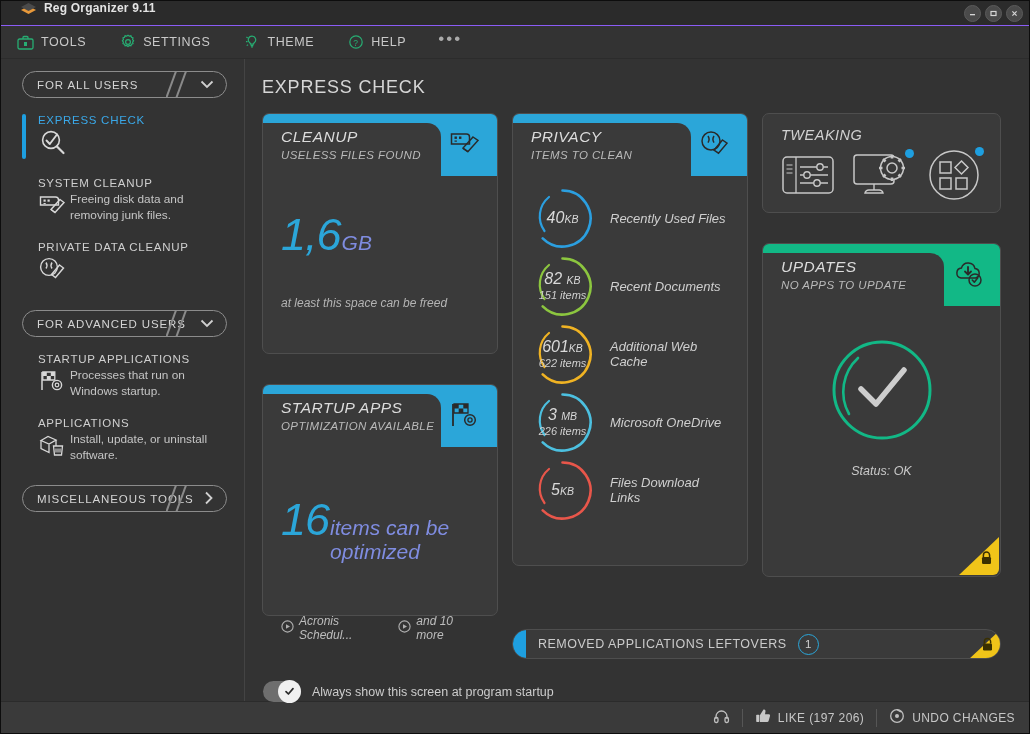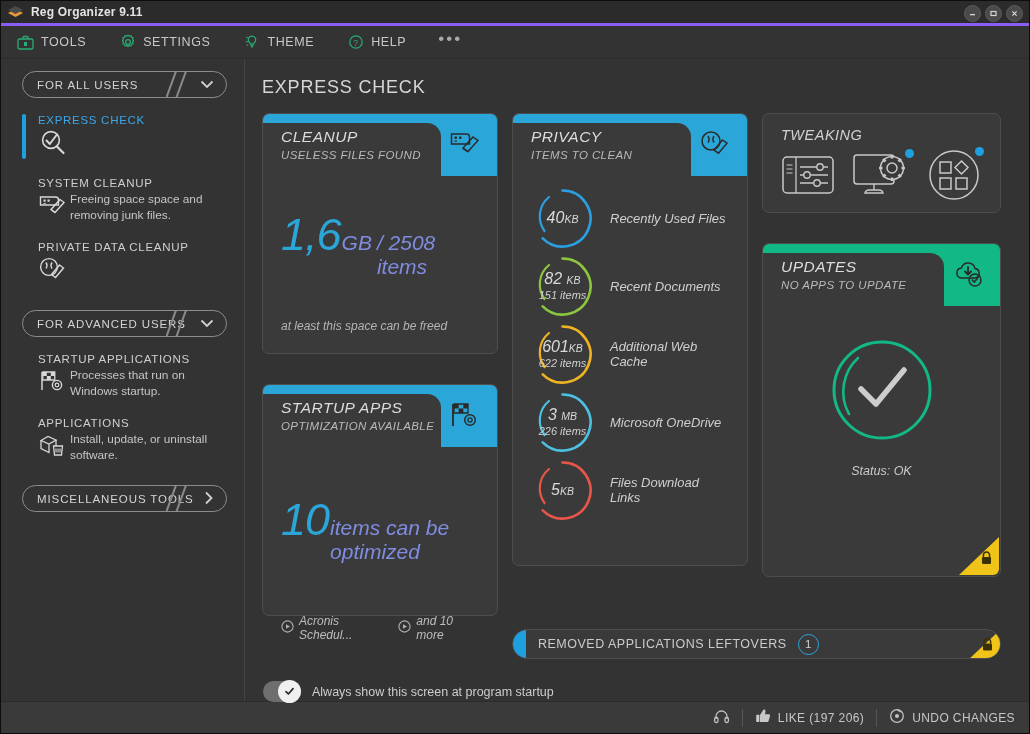--- a/index.html
+++ b/index.html
@@ -13,24 +13,24 @@
     position: relative;
     width: 1030px; height: 734px;
     background: #333333;
     border: 1px solid #0d0d0d;
     display: flex; flex-direction: column;
   }
 
   
   .titlebar {
     height: 25px; background: #2b2b2b;
-    display: flex; align-items: center;
-    padding-left: 6px;
+    display: flex; align-items: flex-start;
+    padding-left: 19px;
     position: relative;
-    border-bottom: 3px solid #8b5cf6;
+    border-bottom: 1px solid #8b5cf6;
   }
   .app-icon { width: 17px; height: 17px; margin-right: 7px; position: relative; }
   .title-text {
     color: #e4e4e4; font-size: 12px; font-weight: bold;
     letter-spacing: .2px;
   }
   .winbtns { position: absolute; right: 6px; top: 4px; display: flex; gap: 4px; }
   .winbtn {
     width: 17px; height: 17px; border-radius: 50%;
     background: #4a4a4a; border: 1px solid #5b5b5b;
@@ -327,21 +327,21 @@
           <span class="nav-ico">
             <svg width="30" height="28" viewBox="0 0 30 28">
               <path d="M2.5 5 h15 a3 3 0 0 1 3 3 v5 h-18 z" fill="none" stroke="#d8d8d8" stroke-width="1.4"></path>
               <rect x="5.5" y="7.5" width="2.2" height="2.2" fill="#d8d8d8"></rect>
               <rect x="9.5" y="7.5" width="2.2" height="2.2" fill="#d8d8d8"></rect>
               <rect x="5.5" y="11" width="2.2" height="1" fill="#d8d8d8"></rect>
               <path d="M22 7.5 l4 3 -9 10 -4-3 z" fill="none" stroke="#d8d8d8" stroke-width="1.4"></path>
               <path d="M13 17.5 l4 3" stroke="#d8d8d8" stroke-width="1.2"></path>
             </svg>
           </span>
-          <span class="nav-desc">Freeing space space and removing junk files.</span>
+          <span class="nav-desc">Freeing disk data and removing junk files.</span>
         </div>
       </div>
 
       <div class="navitem">
 
         <div class="nav-title">PRIVATE DATA CLEANUP</div>
         <div class="nav-row">
           <span class="nav-ico">
             <svg width="30" height="28" viewBox="0 0 30 28">
               <circle cx="11" cy="11" r="8.4" fill="none" stroke="#d8d8d8" stroke-width="1.4"></circle>
@@ -436,21 +436,20 @@
                   <rect x="5.5" y="10.5" width="2.4" height="1.2" fill="#2a2a2a"></rect>
                   <path d="M24 7 l5 3.5 -10 11 -5-3.5 z" fill="none" stroke="#2a2a2a" stroke-width="1.5"></path>
                   <path d="M14 18.5 l5 3.5" stroke="#2a2a2a" stroke-width="1.3"></path>
                 </svg>
               </span>
             </div>
             <div class="card-body">
               <div class="big-stat">
                 <span class="num-cyan">1,6</span>
                 <span class="unit">GB</span>
-                <span class="rest">/ 2508 items</span>
               </div>
               <div class="note">at least this space can be freed</div>
             </div>
           </div>
 
           <div class="card" style="height:232px">
             <div class="card-hdr blue">
               <div class="hdr-inner">
                 <div class="hdr-title">STARTUP APPS</div>
                 <div class="hdr-sub">OPTIMIZATION AVAILABLE</div>
@@ -462,21 +461,21 @@
                   <rect x="5" y="3" width="4.7" height="4.5" fill="#2a2a2a"></rect>
                   <rect x="14.3" y="3" width="4.7" height="4.5" fill="#2a2a2a"></rect>
                   <rect x="9.7" y="7.5" width="4.6" height="4.5" fill="#2a2a2a"></rect>
                   <circle cx="21" cy="19" r="5.3" fill="none" stroke="#2a2a2a" stroke-width="1.5"></circle>
                   <circle cx="21" cy="19" r="2.1" fill="none" stroke="#2a2a2a" stroke-width="1.3"></circle>
                 </svg>
               </span>
             </div>
             <div class="card-body">
               <div class="startup-stat">
-                <span class="num-cyan">10</span>
+                <span class="num-cyan">16</span>
                 <span class="rest" style="margin-left:1px">items can be optimized</span>
               </div>
               <div class="foot-row">
                 <span class="fi">
                   <span>
                     <svg width="13" height="13" viewBox="0 0 13 13">
                         <circle cx="6.5" cy="6.5" r="5.6" fill="none" stroke="#b0b0b0" stroke-width="1.1"></circle>
                         <path d="M5 4.3 L9 6.5 L5 8.7 z" fill="#b0b0b0"></path>
                       </svg>
                   </span>

